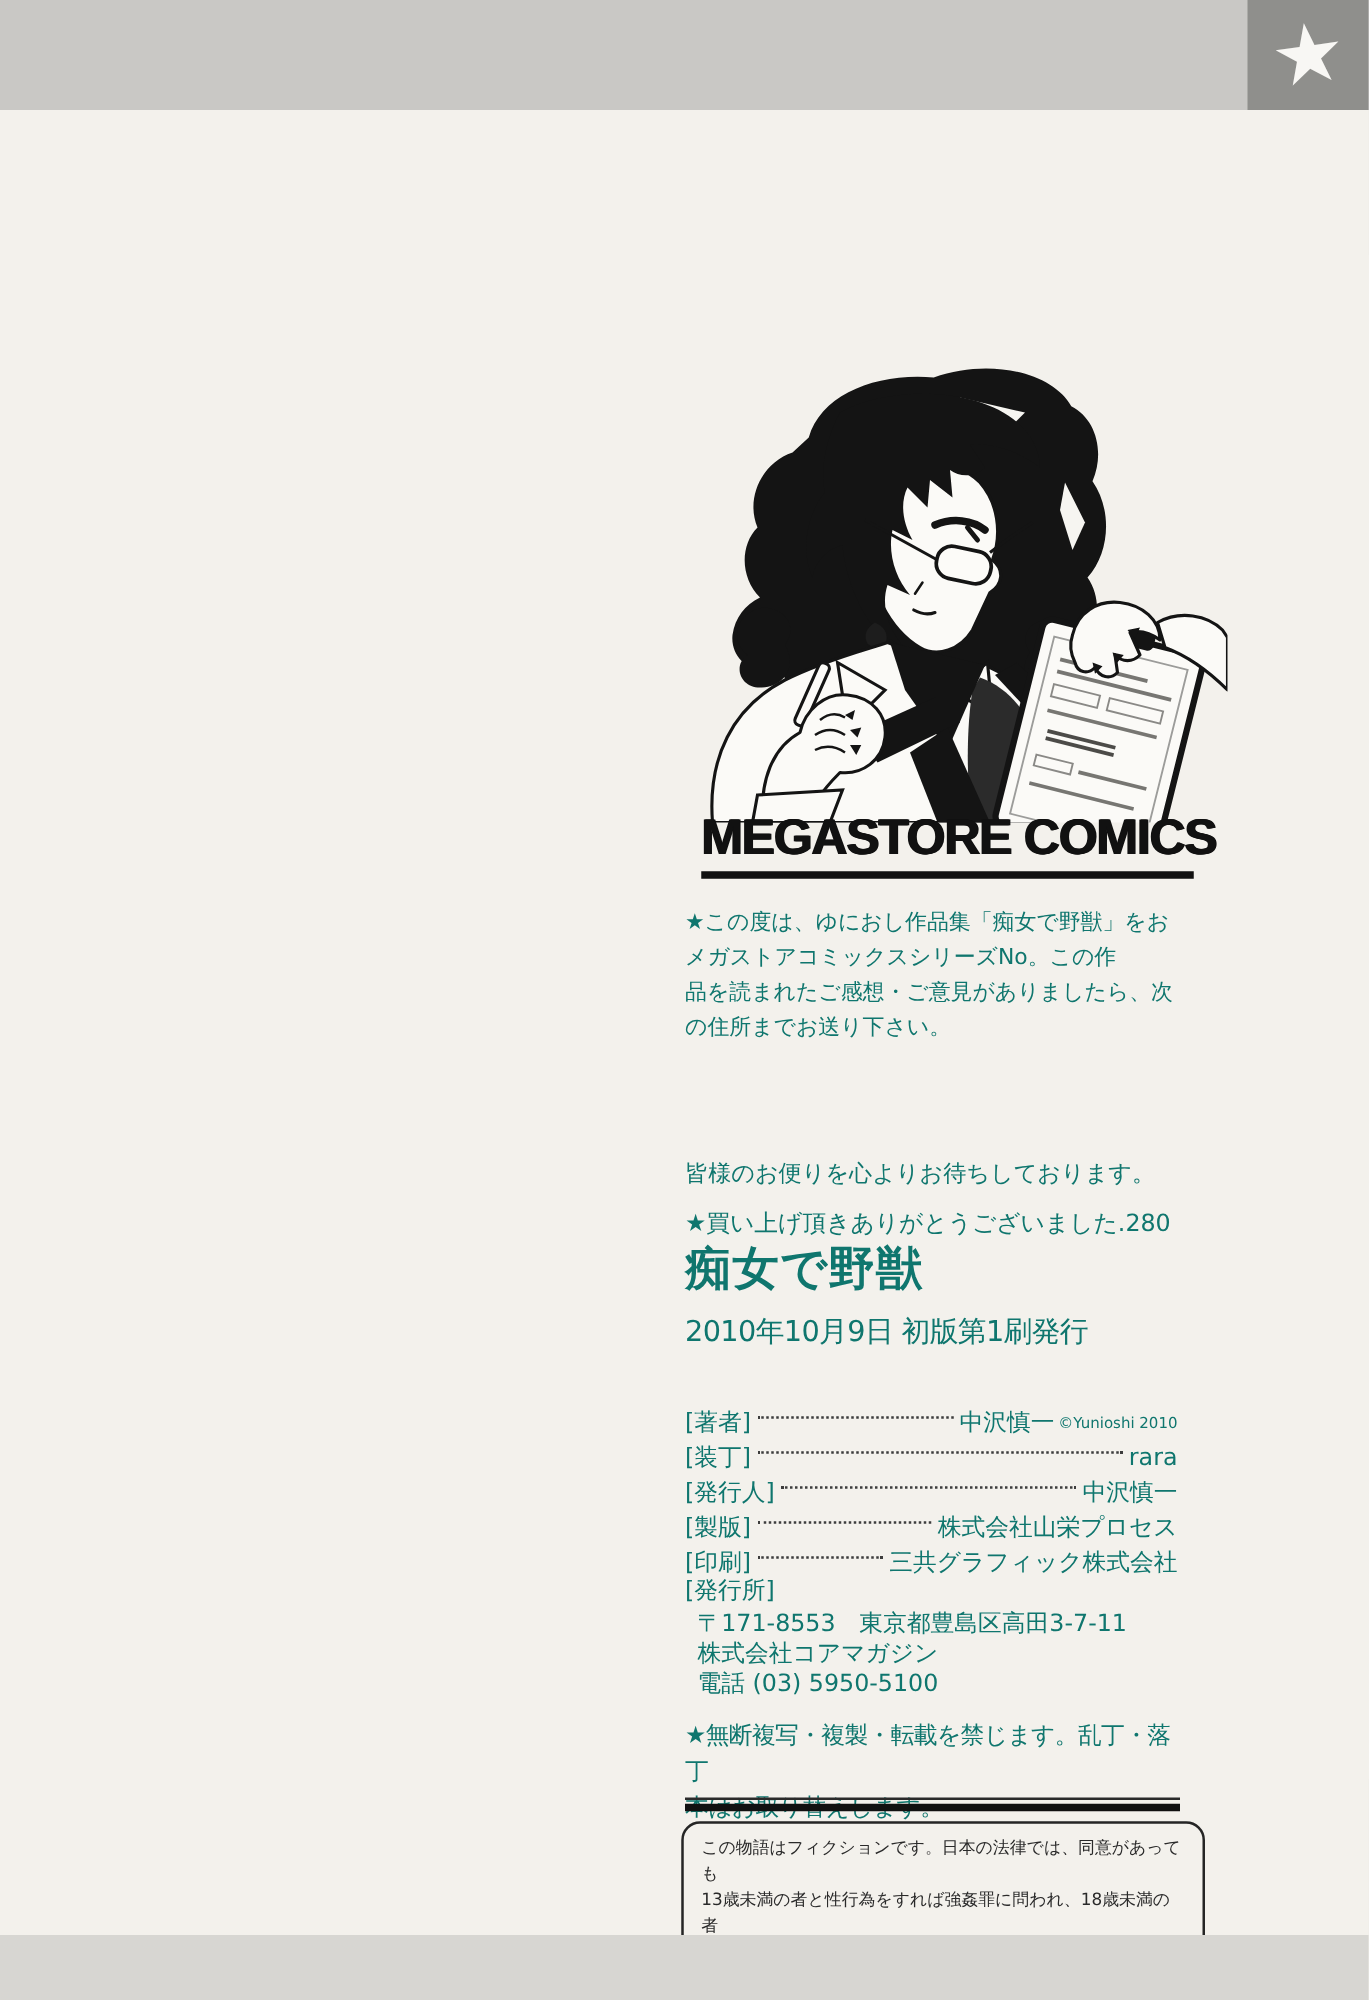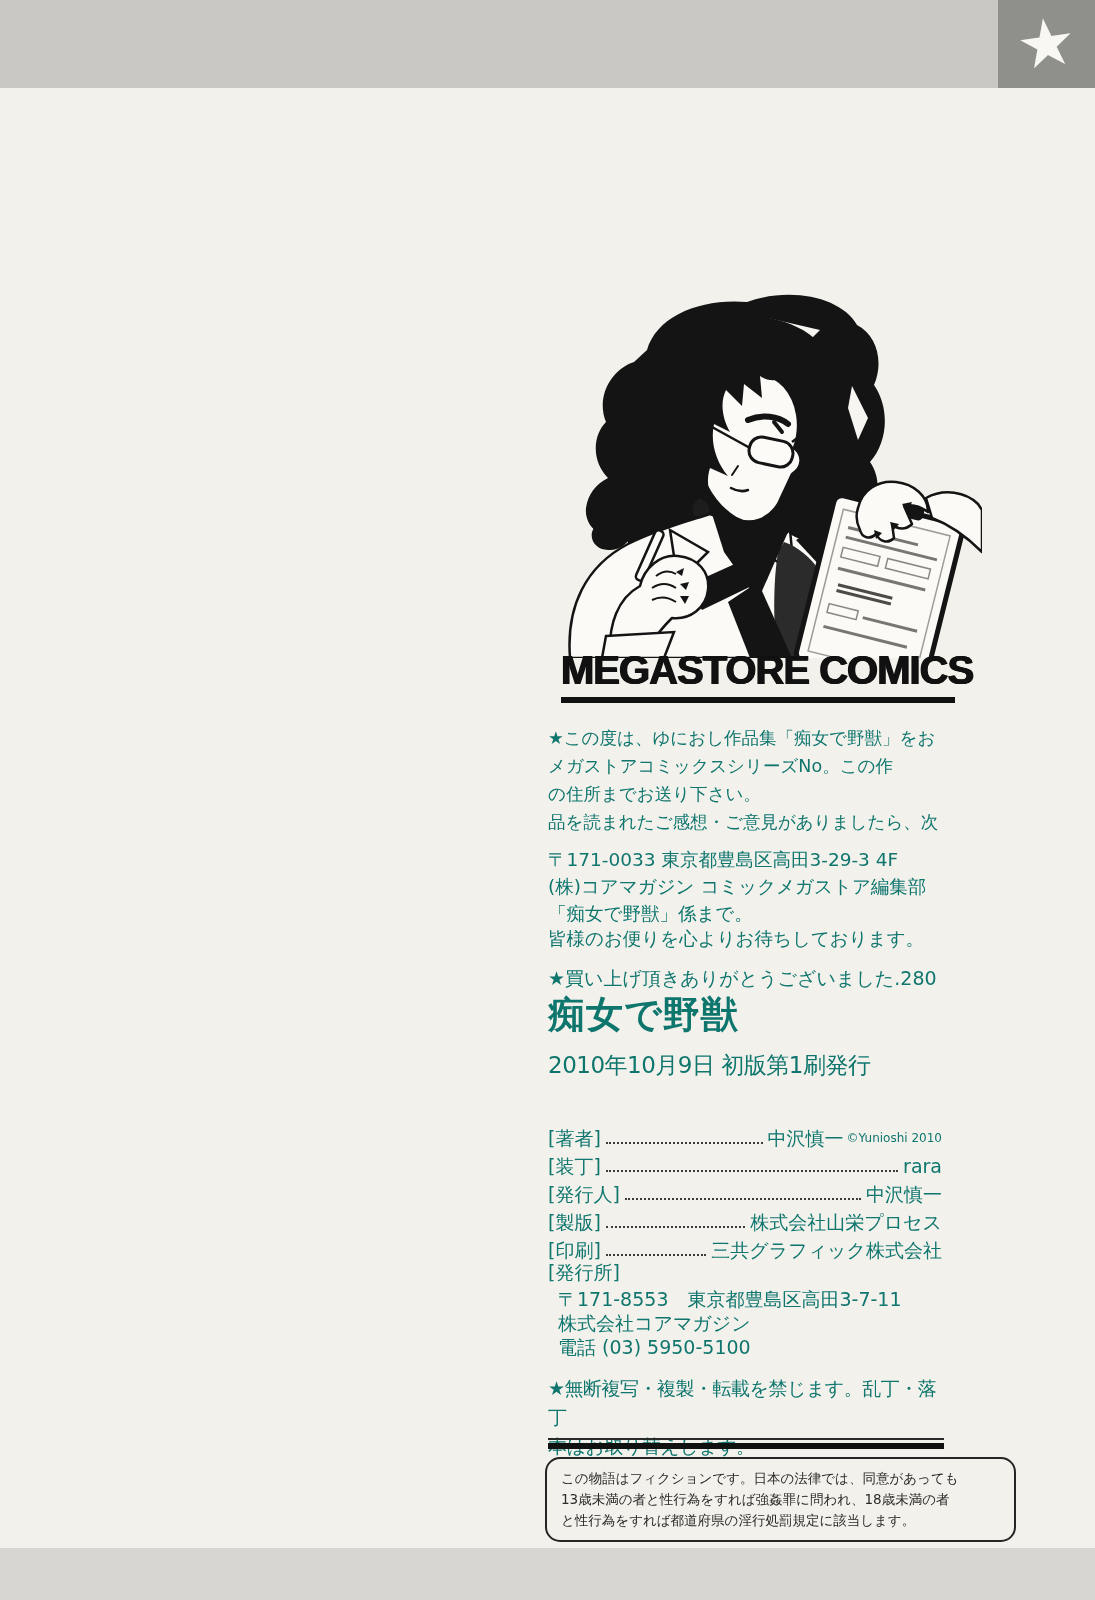--- a/index.html
+++ b/index.html
@@ -31,37 +31,37 @@
 
   .col{position:absolute;left:548px;width:394px;color:#0f766e;}
   .thanks{top:724px;font-size:17.5px;line-height:28px;letter-spacing:0;}
   .feedback{top:846px;font-size:18.5px;line-height:27px;}
   .closing{top:926px;font-size:18.5px;}
   .series{top:966px;font-size:19px;}
   .book-title{top:990px;font-size:37px;font-weight:bold;letter-spacing:1px;}
   .edition{top:1050px;font-size:23px;letter-spacing:-0.5px;}
 
   .credits{top:1128px;font-size:19px;}
-  .credit-row{display:flex;align-items:flex-end;line-height:21px;margin-bottom:7px;}
+  .credit-row{display:flex;align-items:center;line-height:21px;margin-bottom:7px;}
   .credit-label{white-space:nowrap;}
   .leader{flex:1;border-bottom:2.5px dotted #3c3c3c;margin:0 5px;transform:translateY(-5px);}
   .credit-value{white-space:nowrap;}
   .credit-note{font-size:12px;margin-left:3px;white-space:nowrap;}
 
   .publisher{top:1260px;font-size:19px;line-height:24px;}
   .pub-label{margin-bottom:3px;}
   .pub-line{padding-left:10px;}
 
   .notice{top:1374px;font-size:19px;line-height:29px;letter-spacing:-0.5px;}
 
   .rule{position:absolute;left:548px;top:1438px;width:396px;}
   .rule-thin{height:2px;background:#2a2a2a;}
   .rule-thick{height:6px;background:#111;margin-top:3px;}
 
-  .disclaimer{position:absolute;left:545px;top:1457px;width:471px;
+  .disclaimer{position:absolute;left:545px;top:1457px;width:419px;
               border:2.5px solid #252525;border-radius:15px;padding:9px 14px;
               font-size:13.5px;line-height:21px;color:#2a2a2a;}
 </style>
 </head>
 <body>
 
 <div class="page">
 
   <div class="top-bar"></div>
   <div class="star-box">
@@ -161,29 +161,24 @@
         <path fill="#141414" d="M350,214 l10,-2 l-4,9 Z M338,232 l9,2 l-6,7 Z M322,240 l8,3 l-6,6 Z"></path>
       </g>
     </svg>
   </div>
 
   <div class="logo">MEGASTORE COMICS</div>
 
   <div class="col thanks">
     <div>★この度は、ゆにおし作品集「痴女で野獣」をお</div>
     <div>メガストアコミックスシリーズNo。この作</div>
+    <div>品を読まれたご感想・ご意見がありましたら、次</div>
     <div>の住所までお送り下さい。</div>
-    <div>品を読まれたご感想・ご意見がありましたら、次</div>
-  </div>
-
-  <div class="col feedback">
-    <div>〒171-0033 東京都豊島区高田3-29-3 4F</div>
-    <div>(株)コアマガジン コミックメガストア編集部</div>
-    <div>「痴女で野獣」係まで。</div>
-  </div>
+  </div>
+
 
   <div class="col closing">皆様のお便りを心よりお待ちしております。</div>
 
   <div class="col series">★買い上げ頂きありがとうございました.280</div>
   <div class="col book-title">痴女で野獣</div>
   <div class="col edition">2010年10月9日 初版第1刷発行</div>
 
   <div class="col credits">
     <div class="credit-row">
       <span class="credit-label">[著者]</span>

